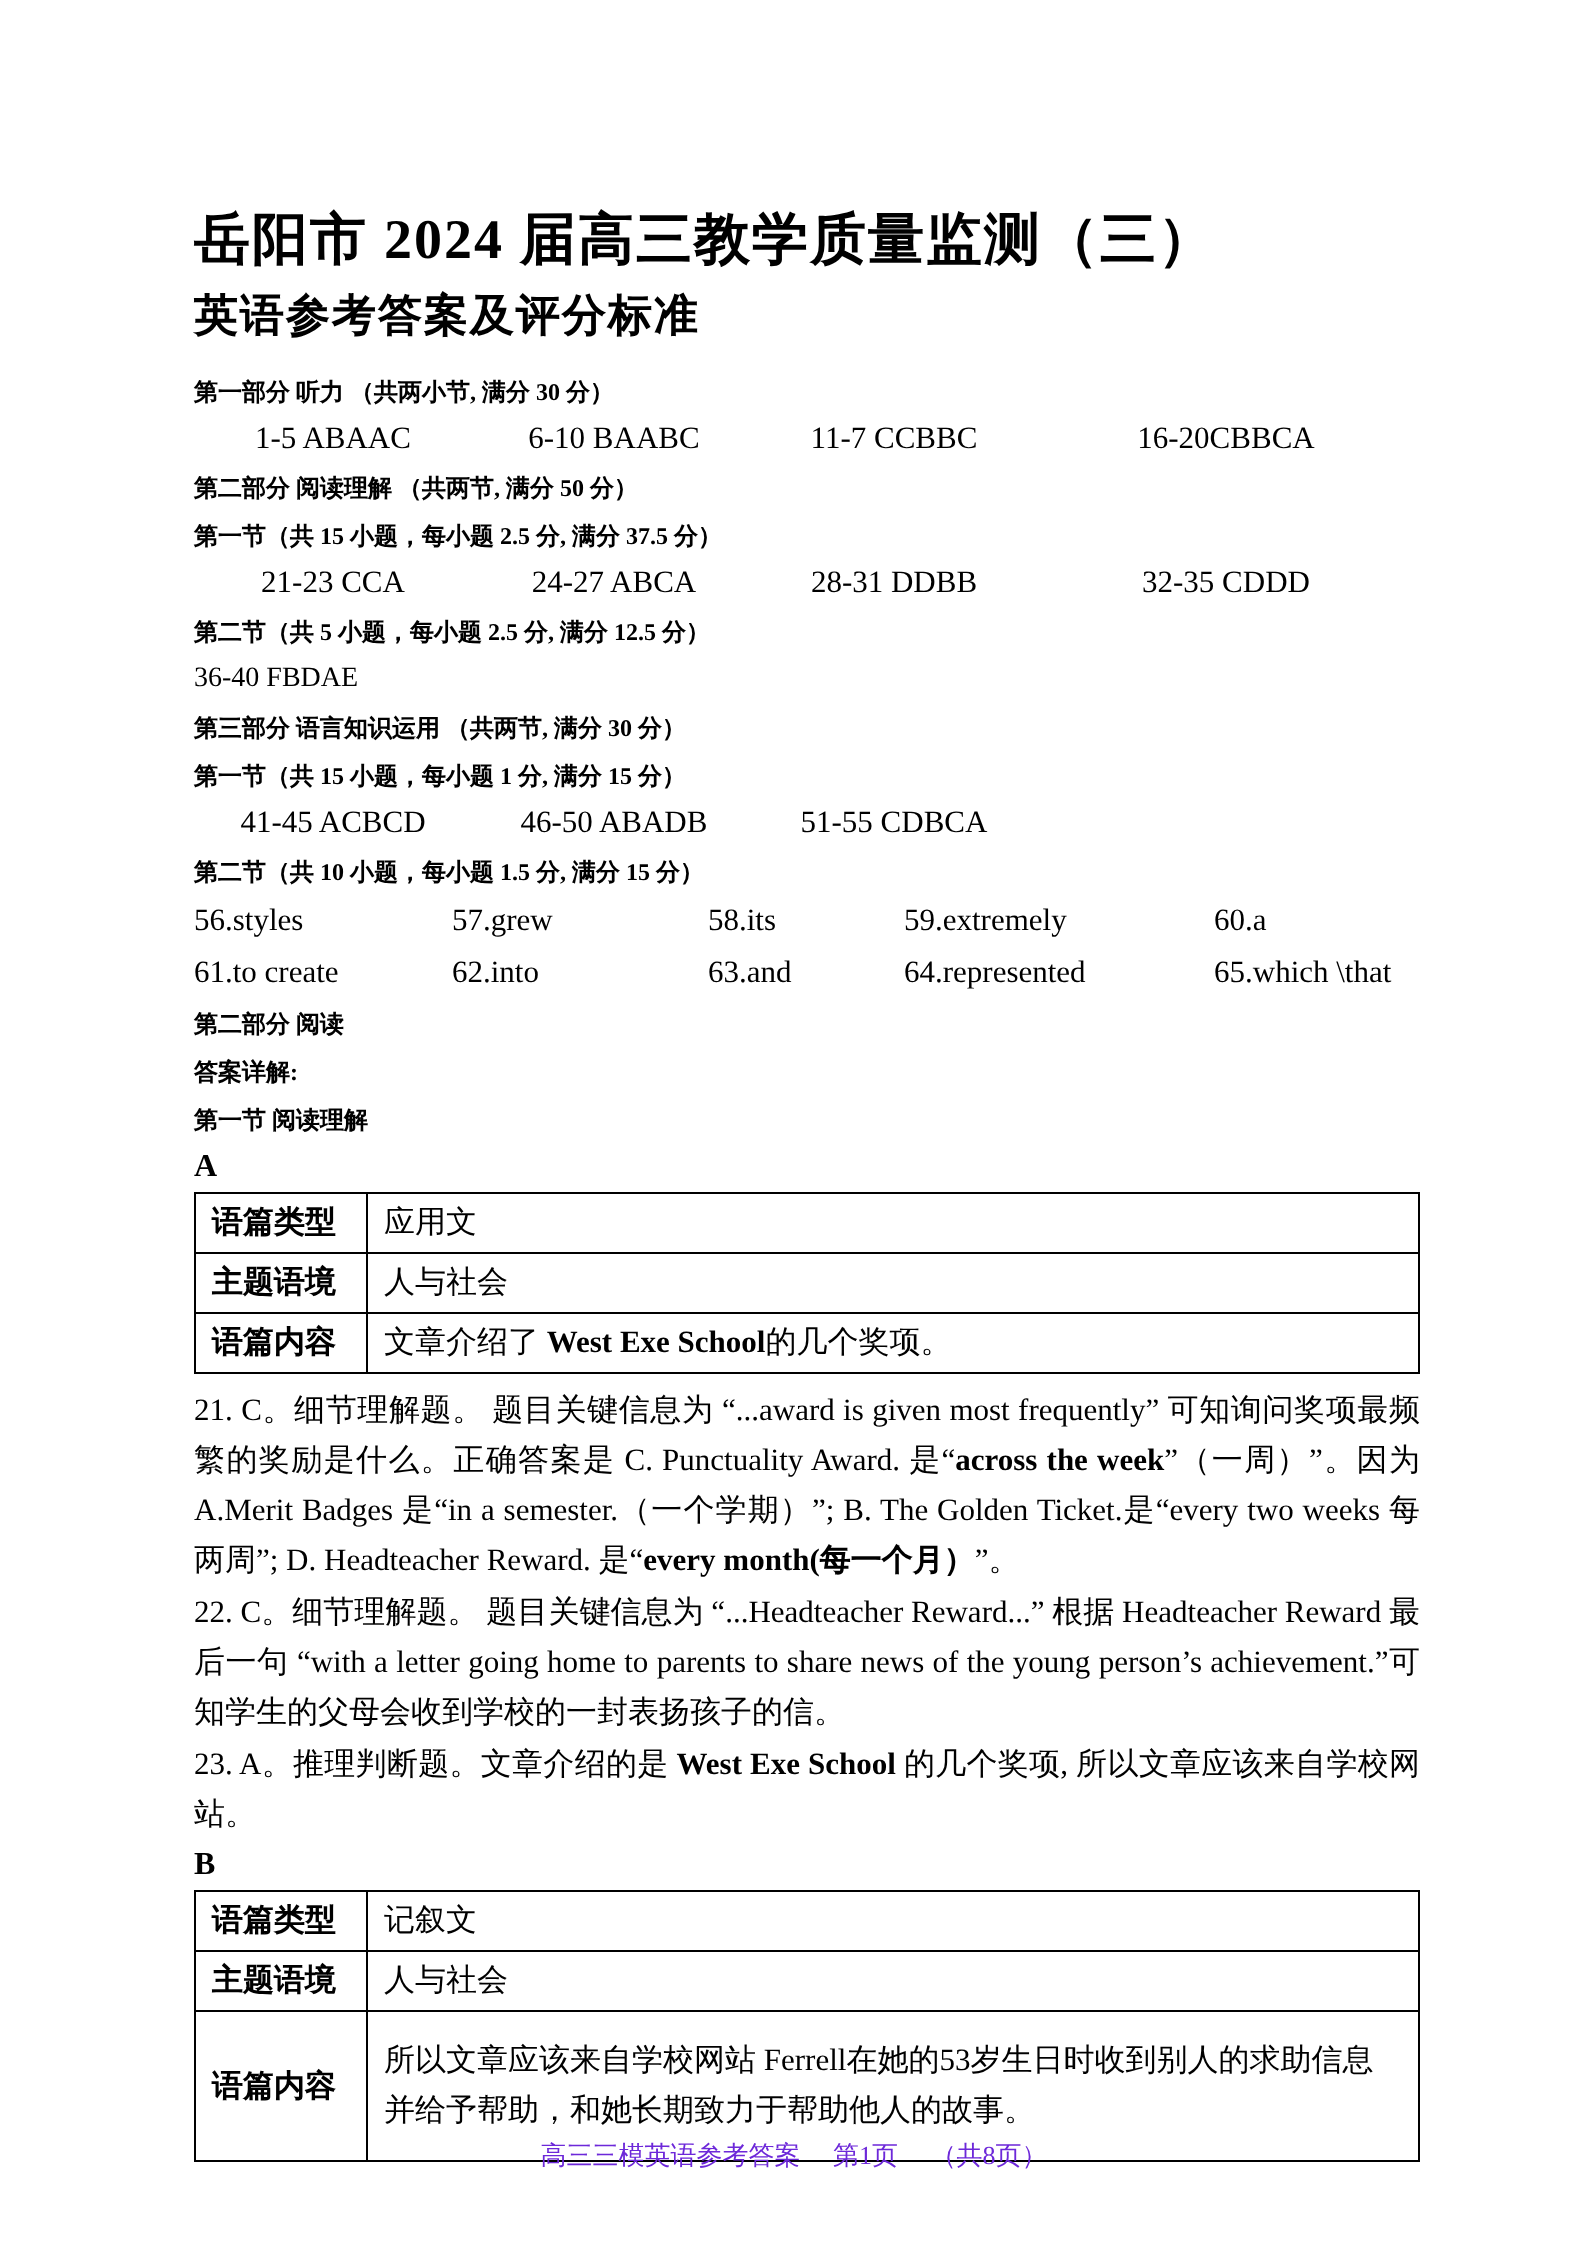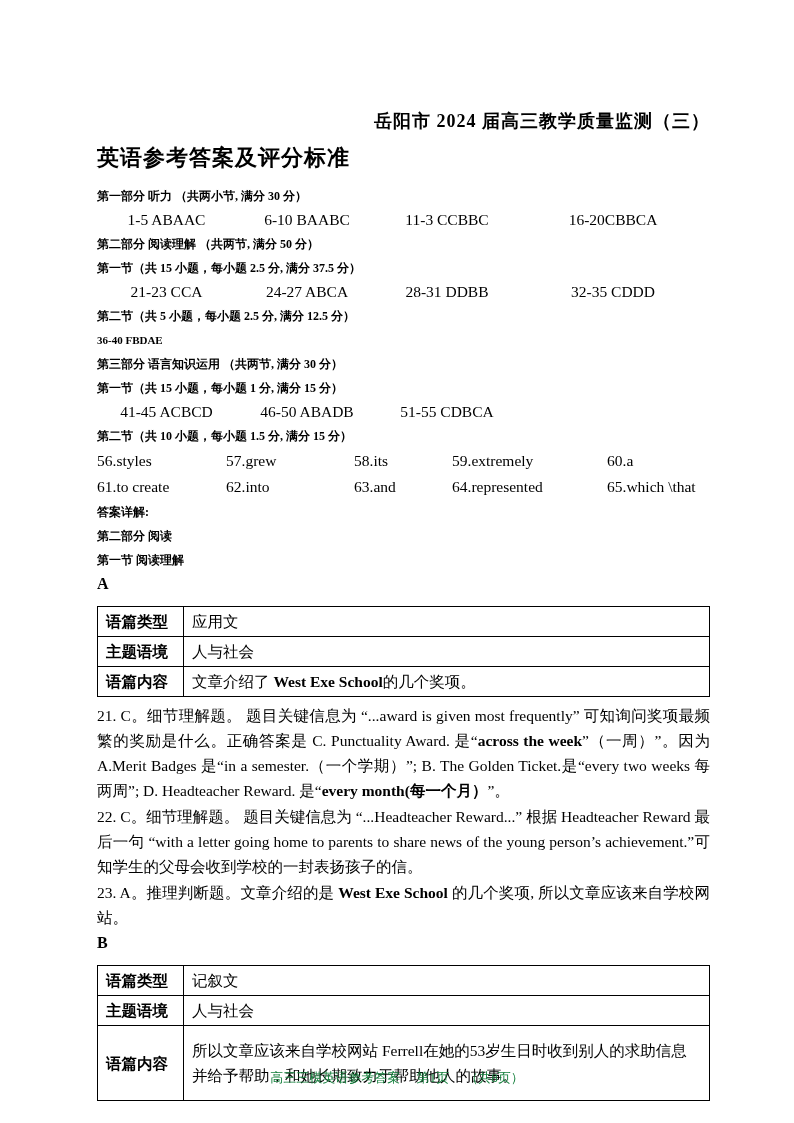--- a/index.html
+++ b/index.html
@@ -7,53 +7,53 @@
   body {
     width: 794px;
     height: 1123px;
     position: relative;
     color: #000;
     font-family: "Liberation Serif", "DejaVu Serif", serif;
     overflow: hidden;
   }
   .page { padding: 106px 84px 0 97px; }
   .doc-title {
-    text-align: right;
-    font-size: 18px;
+    text-align: left;
+    font-size: 28px;
     font-weight: bold;
     letter-spacing: 1px;
     line-height: 30px;
   }
   .doc-subtitle {
     font-size: 22px;
     font-weight: bold;
     letter-spacing: 1px;
     line-height: 32px;
     margin: 6px 0 10px 0;
   }
-  .line { font-size: 11px; line-height: 24px; font-weight: bold; }
+  .line { font-size: 14px; line-height: 24px; }
   .hline { font-size: 12px; line-height: 24px; font-weight: bold; }
   .row4 {
     display: grid;
     grid-template-columns: 139px 142px 138px auto;
     font-size: 15.5px;
     line-height: 24px;
     text-align: center;
   }
   .row5 {
     display: grid;
     grid-template-columns: 113px 112px 82px 139px auto;
     font-size: 15.5px;
     line-height: 26px;
     gap: 16px;
   }
   table.info {
     width: 100%;
     border-collapse: collapse;
-    margin: 10px 0 6px 0;
+    margin: 0 0 6px 0;
   }
   table.info td {
     border: 1px solid #000;
     font-size: 15.5px;
     line-height: 21px;
     padding: 4px 8px;
     vertical-align: middle;
   }
   td.lbl { width: 86px; font-weight: bold; white-space: nowrap; }
   tr.tall td { padding-top: 12px; padding-bottom: 12px; line-height: 25px; }
@@ -64,37 +64,37 @@
     margin: 1px 0;
   }
   .passage-label { font-size: 16px; font-weight: bold; line-height: 24px; }
   .footer {
     position: absolute;
     left: 0;
     bottom: 36px;
     width: 100%;
     text-align: center;
     font-size: 13px;
-    color: #15803d;
+    color: #6d28d9;
   }
   .b { font-weight: bold; }
 </style>
 </head>
 <body>
 
 <div class="page">
 
   <div class="doc-title">岳阳市 2024 届高三教学质量监测（三）</div>
   <div class="doc-subtitle">英语参考答案及评分标准</div>
 
   <div class="hline">第一部分 听力 （共两小节, 满分 30 分）</div>
   <div class="row4">
     <span>1-5 ABAAC</span>
     <span>6-10 BAABC</span>
-    <span>11-3 CCBBC</span>
+    <span>11-7 CCBBC</span>
     <span>16-20CBBCA</span>
   </div>
 
   <div class="hline">第二部分 阅读理解 （共两节, 满分 50 分）</div>
   <div class="hline">第一节（共 15 小题，每小题 2.5 分, 满分 37.5 分）</div>
   <div class="row4">
     <span>21-23 CCA</span>
     <span>24-27 ABCA</span>
     <span>28-31 DDBB</span>
     <span>32-35 CDDD</span>
@@ -122,22 +122,22 @@
     <span>60.a</span>
   </div>
   <div class="row5">
     <span>61.to create</span>
     <span>62.into</span>
     <span>63.and</span>
     <span>64.represented</span>
     <span>65.which \that</span>
   </div>
 
+  <div class="hline">第二部分 阅读</div>
   <div class="hline">答案详解:</div>
-  <div class="hline">第二部分 阅读</div>
   <div class="hline">第一节 阅读理解</div>
 
   <div class="passage-label">A</div>
 
   <table class="info">
     <tbody>
       <tr>
         <td class="lbl">语篇类型</td>
         <td><span>应用文</span></td>
       </tr>

